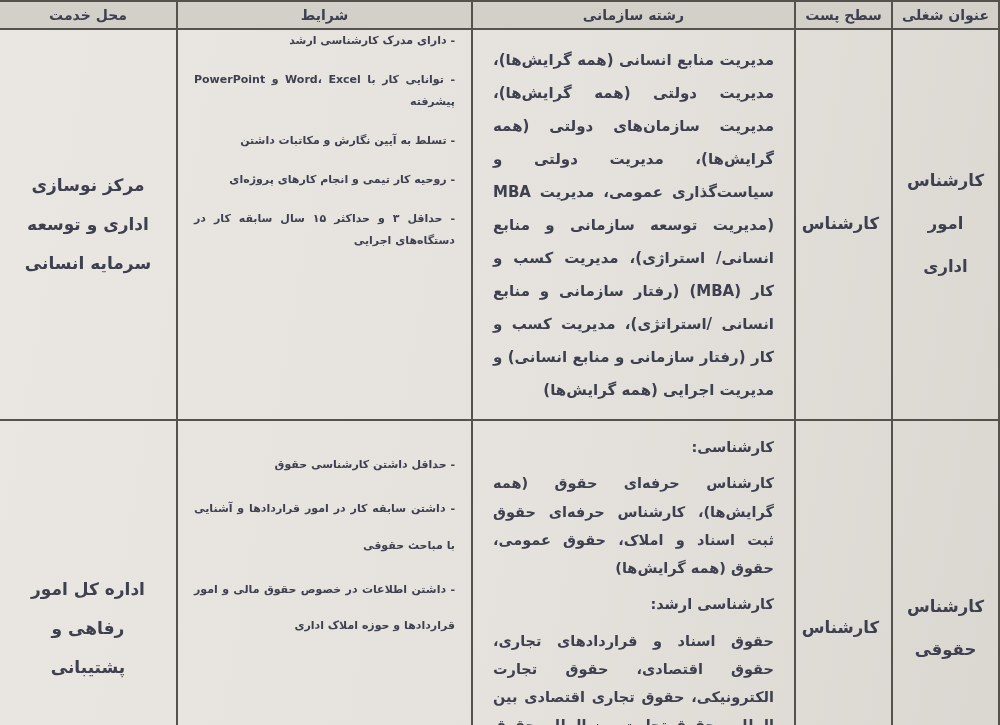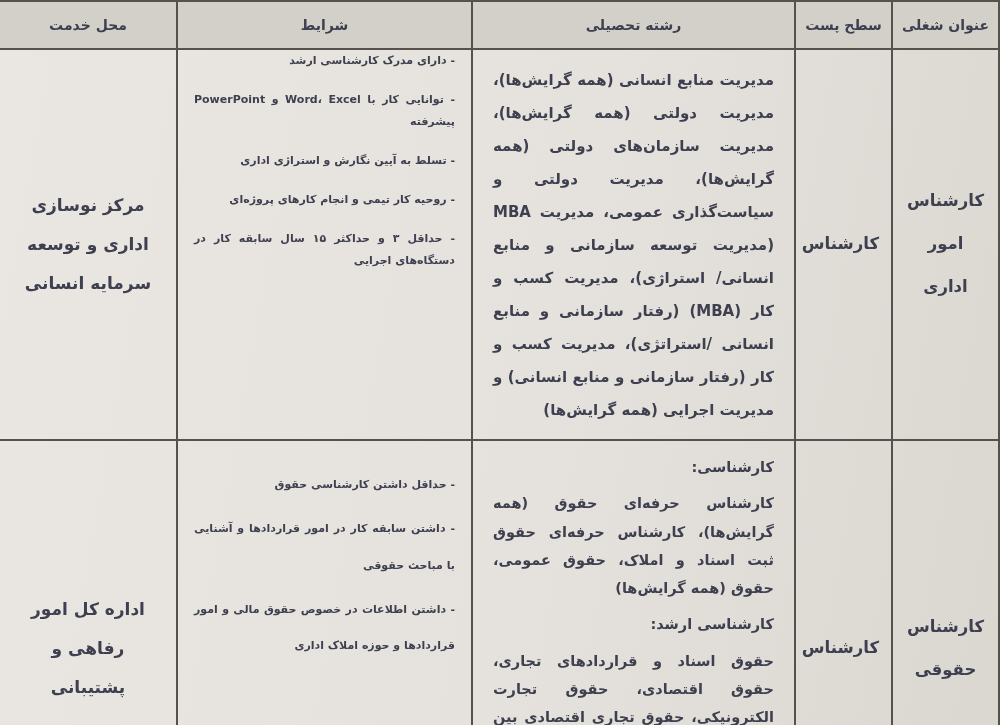--- a/index.html
+++ b/index.html
@@ -14,21 +14,21 @@
     font-family:"DejaVu Sans", sans-serif;
     font-weight:bold;color:var(--ink);
   }
   .page{width:1000px;height:725px;direction:rtl;}
   table.jobs{
     width:1000px;height:725px;border-collapse:collapse;table-layout:fixed;
     background:linear-gradient(100deg,#eae7e2 0%,#e5e2dd 55%,#dad6d0 100%);
   }
   th,td{border:2px solid var(--border);}
   thead th{
-    height:48px;background:var(--header-bg);
+    height:28px;background:var(--header-bg);
     font-size:14px;text-align:center;vertical-align:middle;
     letter-spacing:0;
   }
   tr.row-1{height:367px;}
   tr.row-2{height:320px;}
   td.mid{
     text-align:center;vertical-align:middle;
     font-size:16.5px;line-height:2.6;padding:0 12px;border-radius:16px;
   }
   td.loc{
@@ -54,36 +54,36 @@
       <col style="width:107px">
       <col style="width:97px">
       <col style="width:323px">
       <col style="width:295px">
       <col style="width:178px">
     </colgroup>
     <thead>
       <tr>
         <th>عنوان شغلی</th>
         <th>سطح پست</th>
-        <th>رشته تحصیلی</th>
+        <th>رشته سازمانی</th>
         <th>شرایط</th>
         <th>محل خدمت</th>
       </tr>
     </thead>
     <tbody>
       <tr class="row-1">
         <td class="mid">کارشناس امور اداری</td>
         <td class="mid">کارشناس</td>
         <td class="field">
           <p>مدیریت منابع انسانی (همه گرایش‌ها)، مدیریت دولتی (همه گرایش‌ها)، مدیریت سازمان‌های دولتی (همه گرایش‌ها)، مدیریت دولتی و سیاست‌گذاری عمومی، مدیریت MBA (مدیریت توسعه سازمانی و منابع انسانی/ استراژی)، مدیریت کسب و کار (MBA) (رفتار سازمانی و منابع انسانی /استراتژی)، مدیریت کسب و کار (رفتار سازمانی و منابع انسانی) و مدیریت اجرایی (همه گرایش‌ها)</p>
         </td>
         <td class="cond">
           <p>- دارای مدرک کارشناسی ارشد</p>
           <p>- توانایی کار با Word، Excel و PowerPoint پیشرفته</p>
-          <p>- تسلط به آیین نگارش و استراژی اداری</p>
+          <p>- تسلط به آیین نگارش و مکاتبات داشتن</p>
           <p>- روحیه کار تیمی و انجام کارهای پروژه‌ای</p>
           <p>- حداقل ۳ و حداکثر ۱۵ سال سابقه کار در دستگاه‌های اجرایی</p>
         </td>
         <td class="loc">مرکز نوسازی اداری و توسعه سرمایه انسانی</td>
       </tr>
       <tr class="row-2">
         <td class="mid">کارشناس حقوقی</td>
         <td class="mid">کارشناس</td>
         <td class="field">
           <p>کارشناسی:</p>

